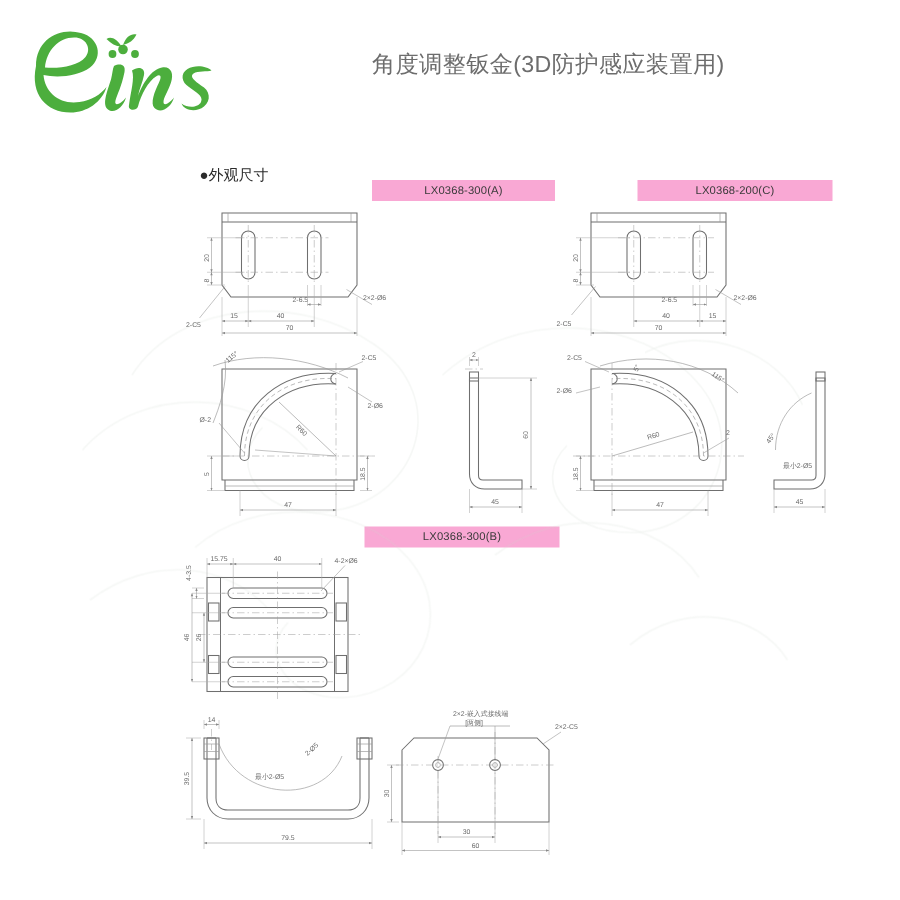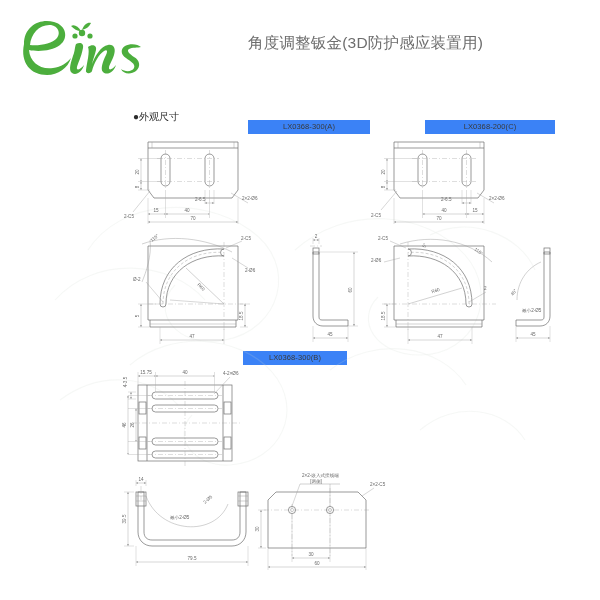--- a/index.html
+++ b/index.html
@@ -19,27 +19,27 @@
     color:#6d6d6d;white-space:nowrap;
   }
   
   #section-label{
     position:absolute;left:133px;top:110px;
     font-size:10px;color:#2b2b2b;white-space:nowrap;
   }
   
   .part-tag{
     position:absolute;height:14px;line-height:14px;
-    background:#3b82f6;color:#3a3a3a;
+    background:#f9a8d4;color:#3a3a3a;
     font-size:7.5px;text-align:center;
     letter-spacing:.1px;white-space:nowrap;
   }
   #tag-a{left:248px;top:120px;width:122px;}
   #tag-c{left:425px;top:120px;width:130px;}
-  #tag-b{left:243px;top:351px;width:104px;}
+  #tag-b{left:243px;top:351px;width:130px;}
 
   
   #canvas{position:absolute;left:0;top:0;width:600px;height:600px;}
   .wm{opacity:.35;}
 </style>
 </head>
 <body>
 
 <div id="header">
 

